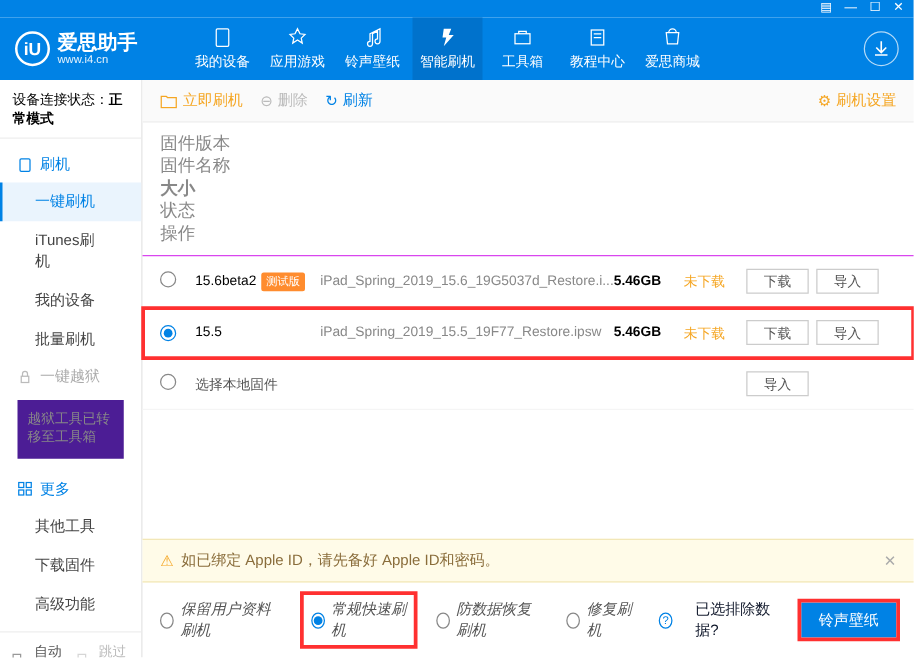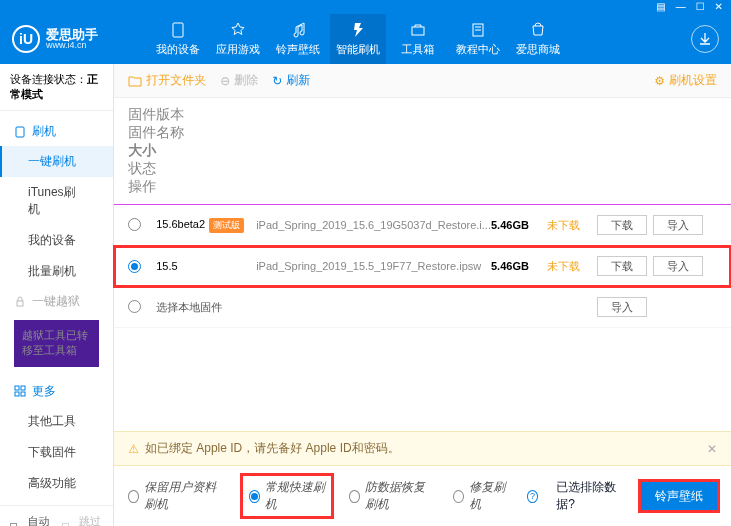--- a/index.html
+++ b/index.html
@@ -3,21 +3,21 @@
 <meta charset="utf-8">
 <style>
 * { margin: 0; padding: 0; box-sizing: border-box; font-family: "Microsoft YaHei", sans-serif; }
 body { width: 731px; height: 526px; background: #fff; font-size: 12px; overflow: hidden; }
 .titlebar { height: 14px; background: #0082e5; display: flex; justify-content: flex-end; padding: 2px 8px; gap: 10px; }
 .titlebar span { color: #fff; cursor: pointer; line-height: 10px; font-size: 10px; }
 .header { height: 50px; background: #0082e5; display: flex; align-items: center; padding: 0 12px; color: #fff; }
 .logo-wrap { display: flex; align-items: center; gap: 6px; width: 138px; }
 .logo-circle { width: 28px; height: 28px; border: 2px solid #fff; border-radius: 50%; display: flex; align-items: center; justify-content: center; font-weight: bold; font-size: 14px; }
 .brand-text { display: flex; flex-direction: column; line-height: 1; }
-.brand-text .cn { font-size: 13px; font-weight: bold; }
+.brand-text .cn { font-size: 16px; font-weight: bold; }
 .brand-text .url { font-size: 9px; opacity: .9; }
 .nav { display: flex; gap: 4px; }
 .nav-item { width: 56px; height: 50px; display: flex; flex-direction: column; align-items: center; justify-content: center; gap: 3px; cursor: pointer; }
 .nav-item.active { background: #0072cc; }
 .nav-icon { width: 18px; height: 18px; display: flex; align-items: center; justify-content: center; }
 .nav-label { font-size: 11px; }
 .dl-btn { margin-left: auto; width: 28px; height: 28px; border: 1.5px solid rgba(255,255,255,.7); border-radius: 50%; display: flex; align-items: center; justify-content: center; }
 .body { display: flex; height: 462px; }
 .sidebar { width: 150px; border-right: 1px solid #e5e5e5; display: flex; flex-direction: column; }
 .conn-status { padding: 8px 10px; font-size: 11px; border-bottom: 1px solid #eee; }
@@ -199,21 +199,21 @@
 
     </div>
   </div>
 
   <div class="main">
     <div class="toolbar">
       <span class="tool-link">
         <svg width="14" height="12" viewBox="0 0 14 12">
             <path d="M1 2h4l1 1h7v8H1z" stroke="#f5a623" fill="none"></path>
           </svg>
-        <span>打开文件夹</span>
+        <span>立即刷机</span>
       </span>
       <span class="tool-link gray">
         <span>⊖</span>
           <span>删除</span>
       </span>
       <span class="tool-link blue">
         <span>↻</span>
           <span>刷新</span>
       </span>
       <span class="settings-link">

